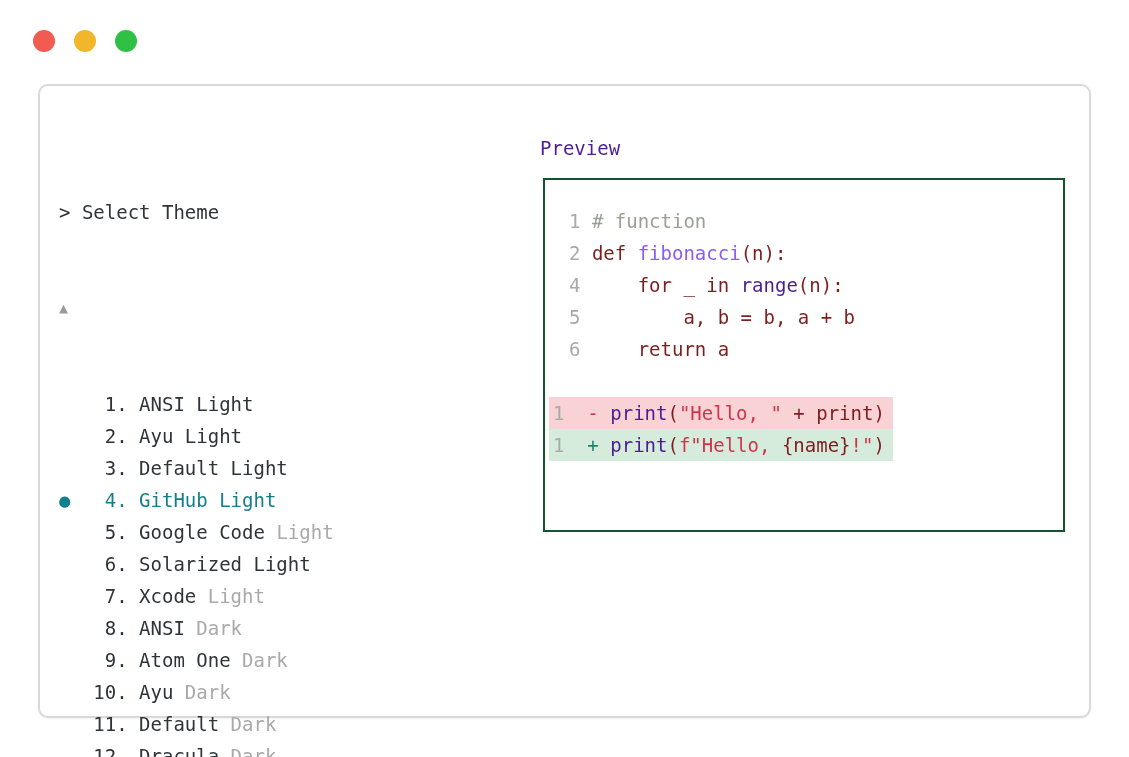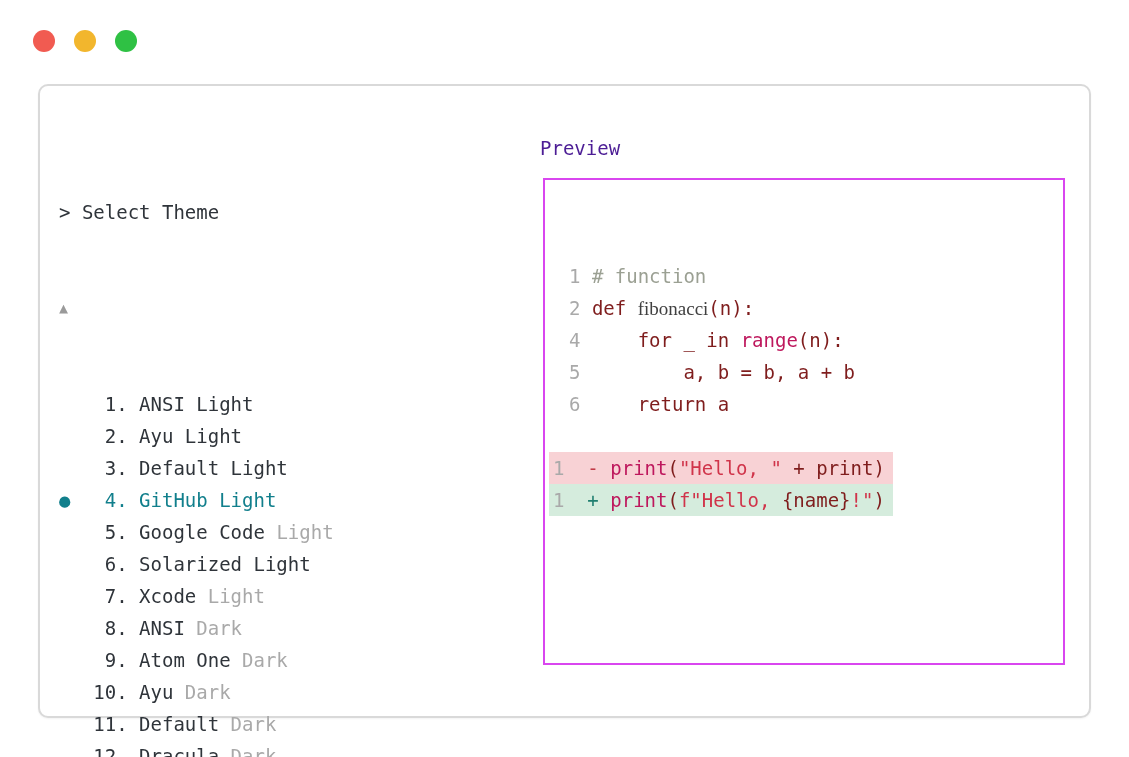--- a/index.html
+++ b/index.html
@@ -21,37 +21,37 @@
   }
   .row{height:32px;}
   .teal{color:#117f8c;}
   .muted{color:#a9a9a9;}
   .arrow-up{color:#9a9a9a;font-size:15px;}
   .preview-label{
     position:absolute;left:500px;top:46px;
     font-size:19px;line-height:32px;color:#4c1d95;white-space:pre;
   }
   .pbox{
-    position:absolute;left:503px;top:92px;width:522px;height:487px;
-    border:2px solid #d946ef;background:#ffffff;box-sizing:border-box;
-    padding-top:80px;overflow:hidden;
+    position:absolute;left:503px;top:92px;width:522px;height:354px;
+    border:2px solid #14532d;background:#ffffff;box-sizing:border-box;
+    padding-top:25px;overflow:hidden;
   }
   .code-row{
     font-size:19px;line-height:32px;height:32px;white-space:pre;
     margin-left:24px;color:#2f343a;
   }
   .code-row.diff{margin-left:4px;}
   .hl{display:inline-block;padding:0 8px 0 4px;}
   .hl-del{background:#f8d2d5;}
   .hl-add{background:#d5ecdd;}
   .ln{color:#a9a9a9;}
   .tk-plain{color:#7f1d1d;}
   .tk-comment{color:#9ba093;}
-  .tk-func{color:#404040;font-family:Liberation Serif, serif;}
-  .tk-builtin{color:#be185d;}
+  .tk-func{color:#8b5cf6;}
+  .tk-builtin{color:#4c1d95;}
   .tk-number{color:#0d7f81;}
   .tk-string{color:#d0344a;}
   .tk-diff-minus{color:#c23b47;}
   .tk-diff-plus{color:#1f7e6f;}
 </style>
 </head>
 <body>
 
 <div class="lights">
   <div class="light" style="background: rgb(241, 91, 81);"></div>

